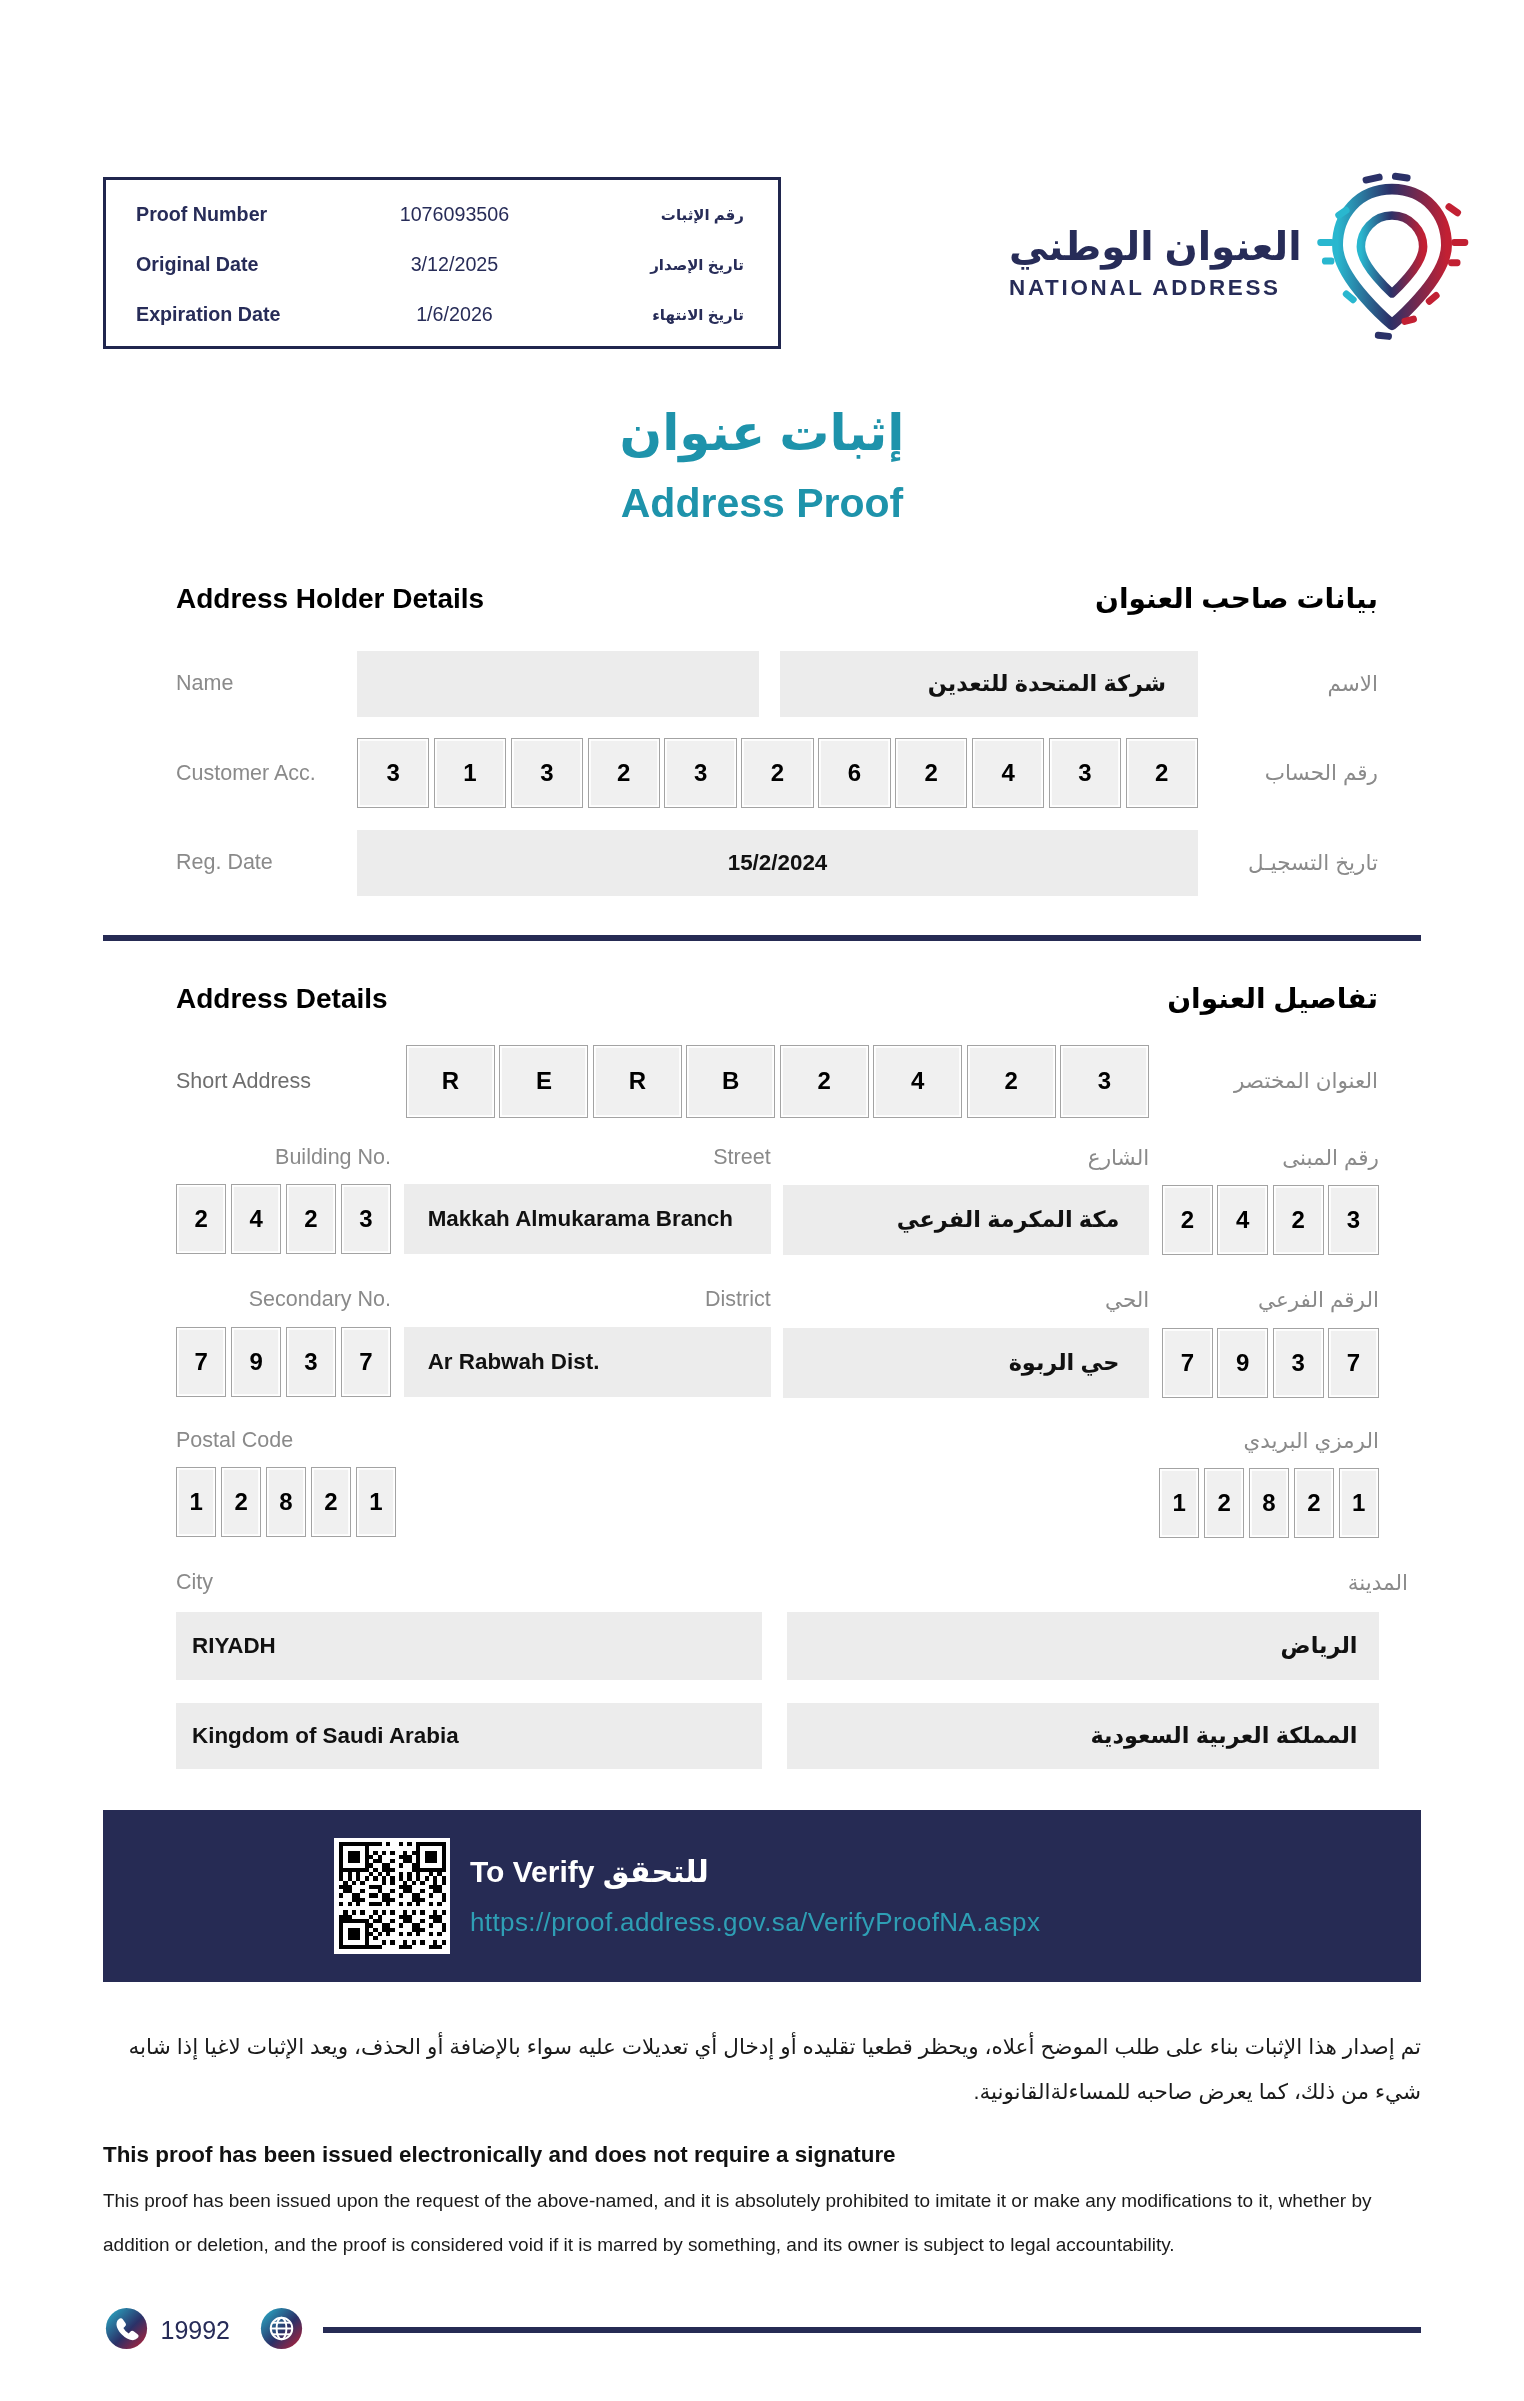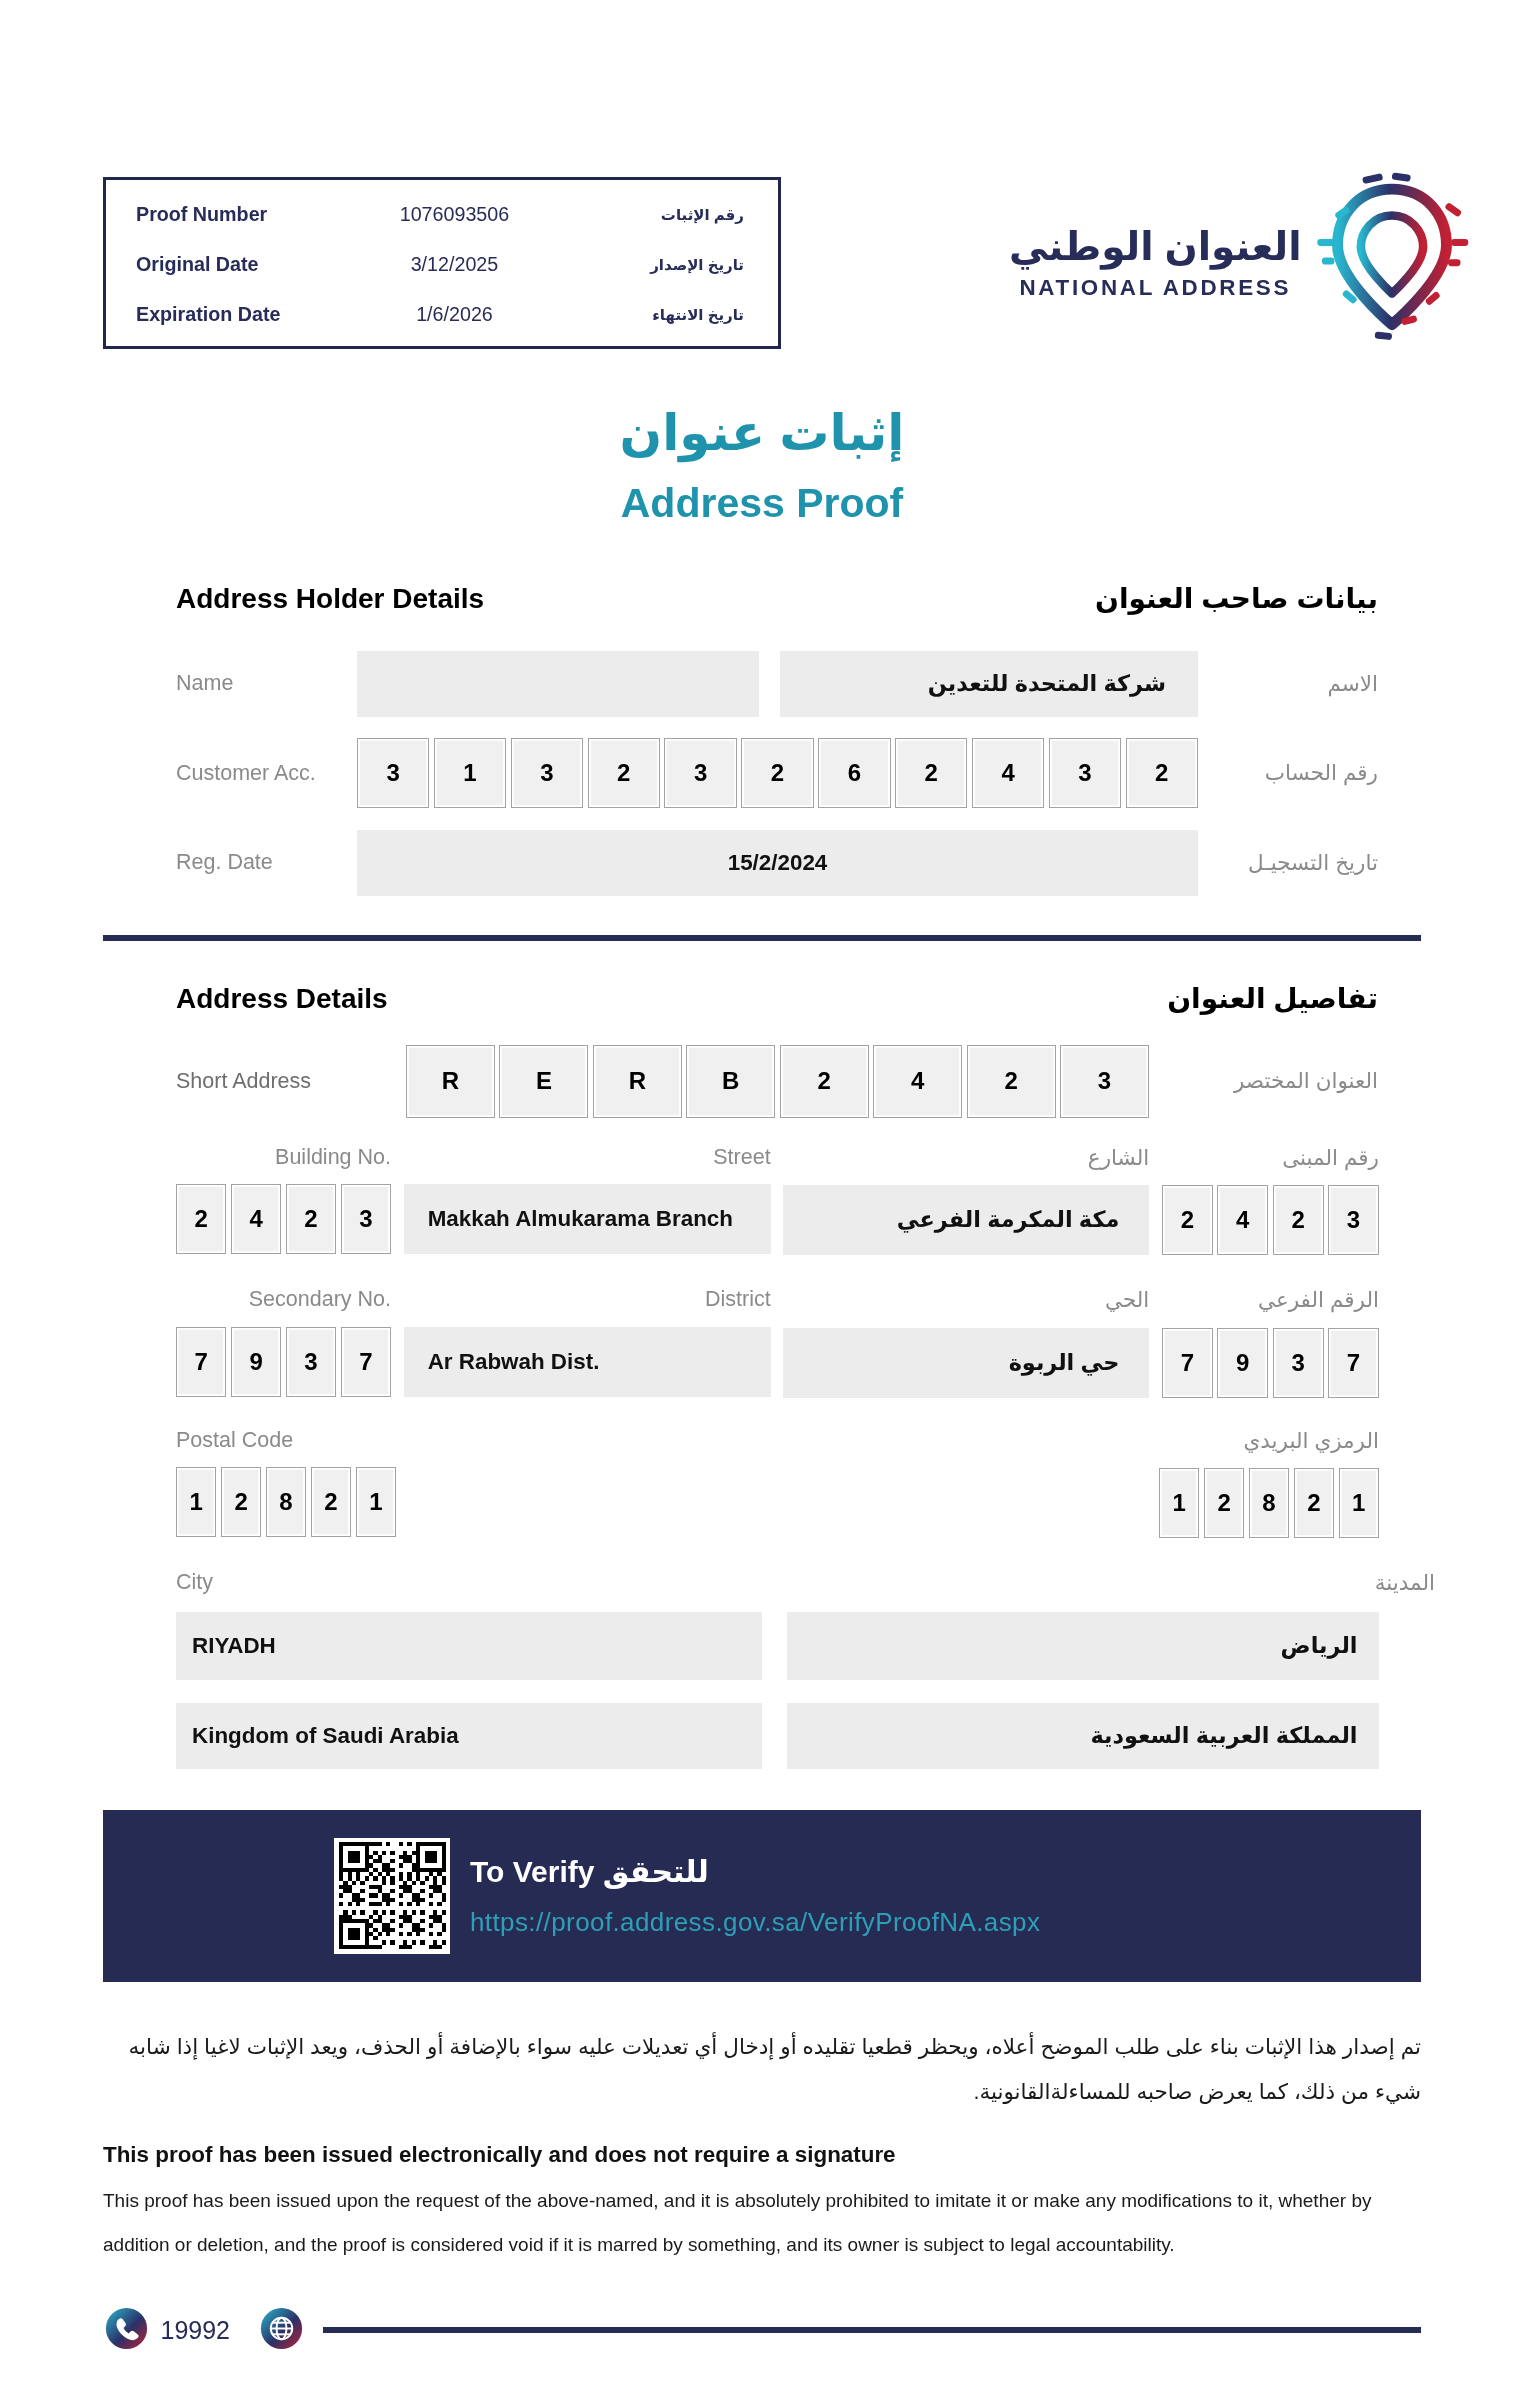--- a/index.html
+++ b/index.html
@@ -12,21 +12,21 @@
   
   .top-row { display:flex; justify-content:space-between; align-items:flex-start;
              margin:177px 54px 0 103px; }
   .proof-box { width:678px; height:172px; border:3.6px solid #20264E;
                padding:23px 34px 19.7px 30px; display:flex; flex-direction:column; justify-content:space-between; }
   .proof-row { display:grid; grid-template-columns:1.15fr 1fr 1fr; align-items:center; }
   .proof-row .lbl { font-weight:700; font-size:19.7px; color:#272C58; }
   .proof-row .val { font-size:19.7px; color:#272C58; text-align:center; }
   .proof-row .ar  { font-size:15px; color:#272C58; text-align:right; font-weight:700; }
   .logo { display:flex; align-items:center; gap:12.5px; margin-top:-5.4px; }
-  .logo-text { text-align:center; }
+  .logo-text { text-align:left; }
   .logo-ar { font-size:39px; font-weight:700; color:#272C58; }
   .logo-en { font-size:22.4px; font-weight:700; color:#272C58; letter-spacing:2.7px; margin-top:5.4px; }
   
   .title-block { text-align:center; margin-top:50px; }
   .title-ar { font-size:50px; font-weight:700; color:#1E93AB; }
   .title-en { font-size:41px; font-weight:700; color:#1E93AB; margin-top:18px; }
   
   .section-heading { display:flex; justify-content:space-between; align-items:baseline;
                      margin:55px 146px 0 176px; }
   .section-heading .en { font-size:28px; font-weight:700; color:#000; }
@@ -63,21 +63,21 @@
   .vbox.en { padding-left:24px; }
   .vbox.ar { text-align:right; padding-right:30px; }
   
   .postal-row { display:flex; justify-content:space-between; margin:30px 145px 0 176px; }
   .postal-col { width:220px; }
   .postal-col .cells .cell { width:41px; height:70px; }
   .postal-col.right { text-align:right; }
   .postal-col.right .cells { justify-content:flex-end; }
   .postal-col .small-lbl { display:block; margin-bottom:14.3px; }
   
-  .city-lbl-row { display:flex; justify-content:space-between; margin:32px 89px 0 176px; }
+  .city-lbl-row { display:flex; justify-content:space-between; margin:32px 116px 0 176px; }
   .city-boxes { display:flex; gap:25px; margin:16px 145px 0 176px; }
   .city-boxes .gbox { height:68px; line-height:68px; }
   .country-boxes { display:flex; gap:25px; margin:23px 145px 0 176px; }
   
   .banner { margin:41px 103px 0 103px; height:172px; background:#262B54;
             display:flex; align-items:center; }
   .qr-wrap { width:116px; height:116px; background:#fff; padding:4.5px; margin-left:231px; }
   .banner-text { margin-left:20px; }
   .verify-line { font-size:30px; font-weight:700; color:#fff; }
   .verify-url { font-size:26px; color:#2E9FB5; margin-top:18px; letter-spacing:0.4px; }

